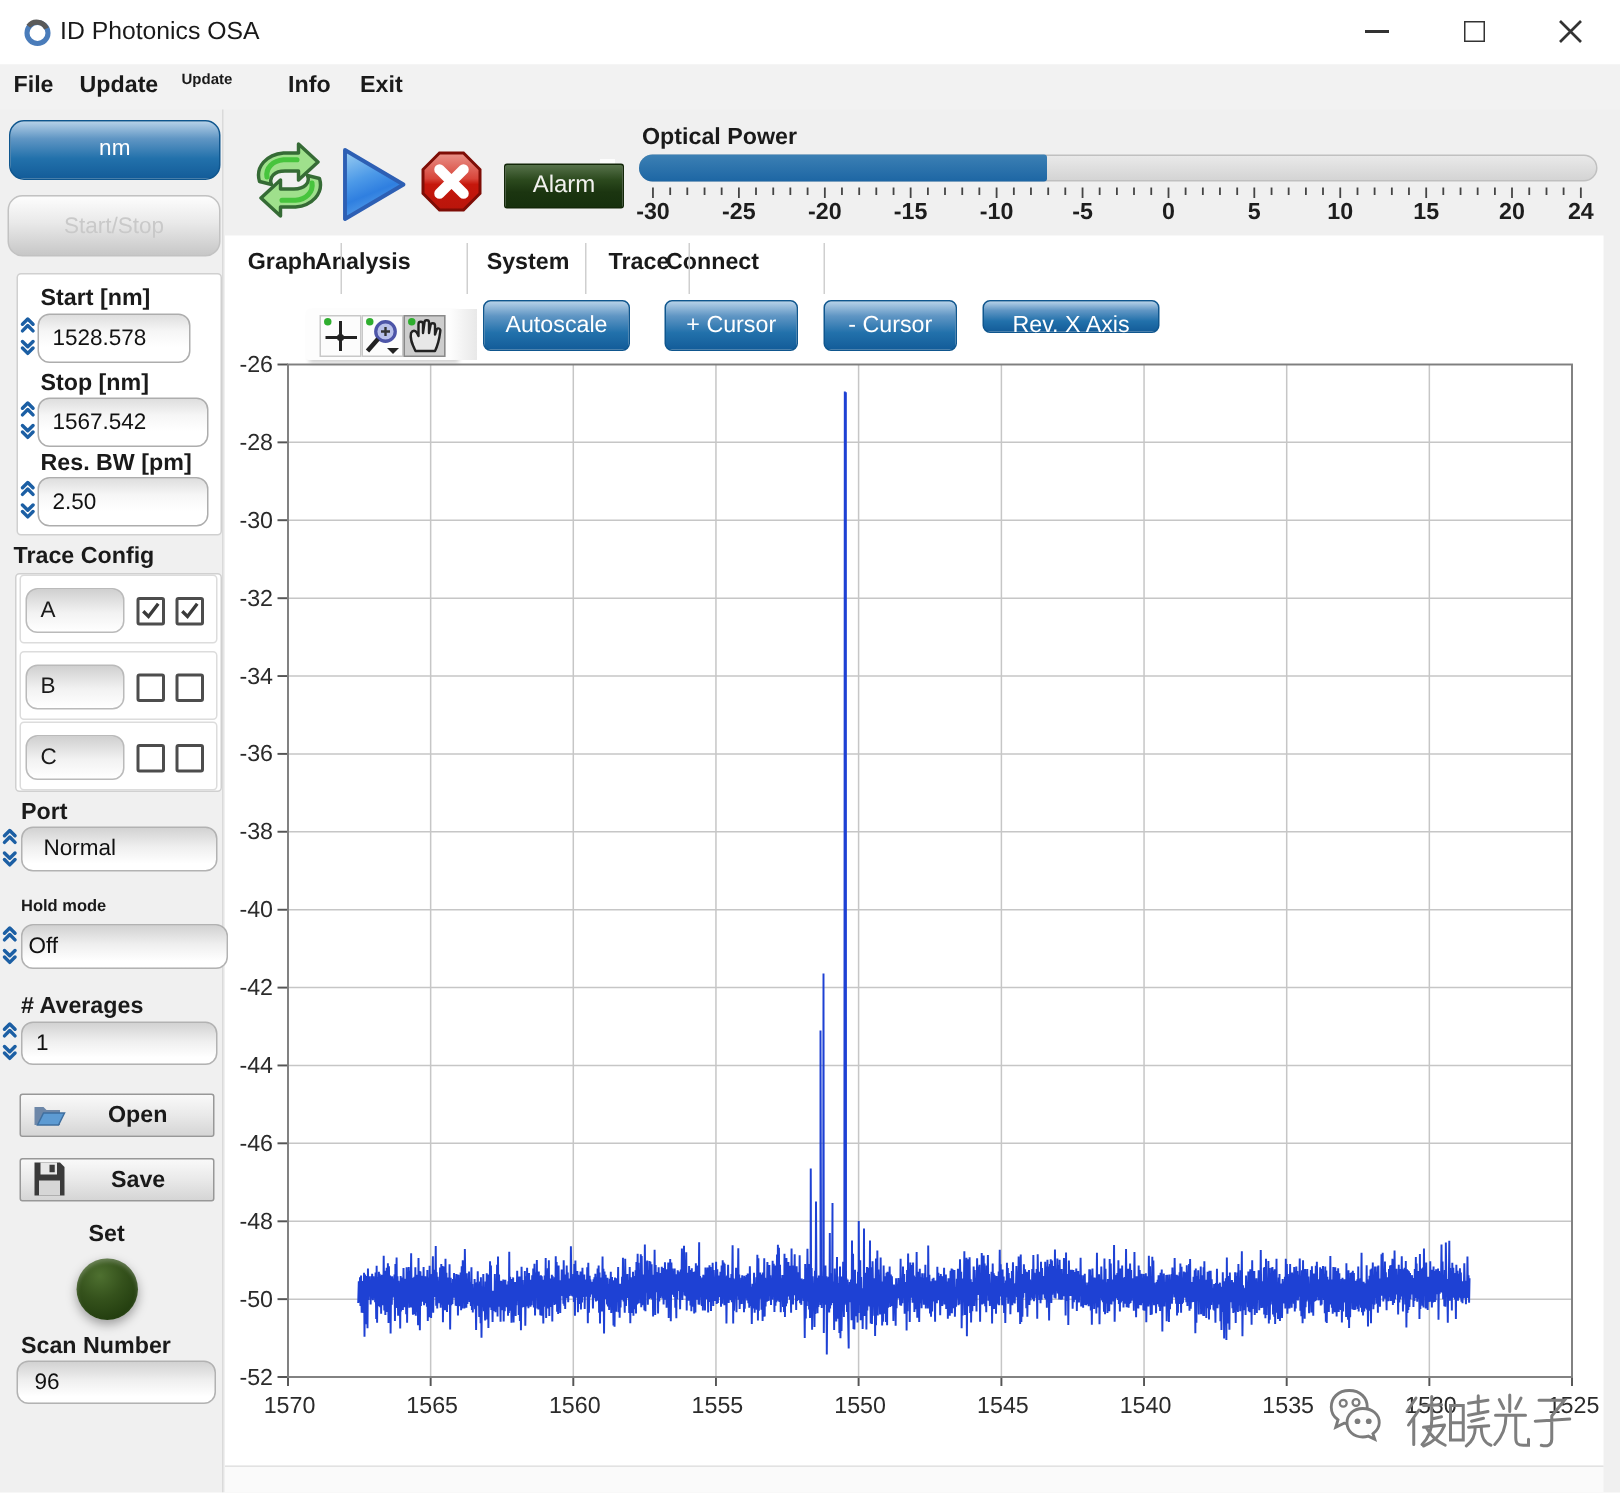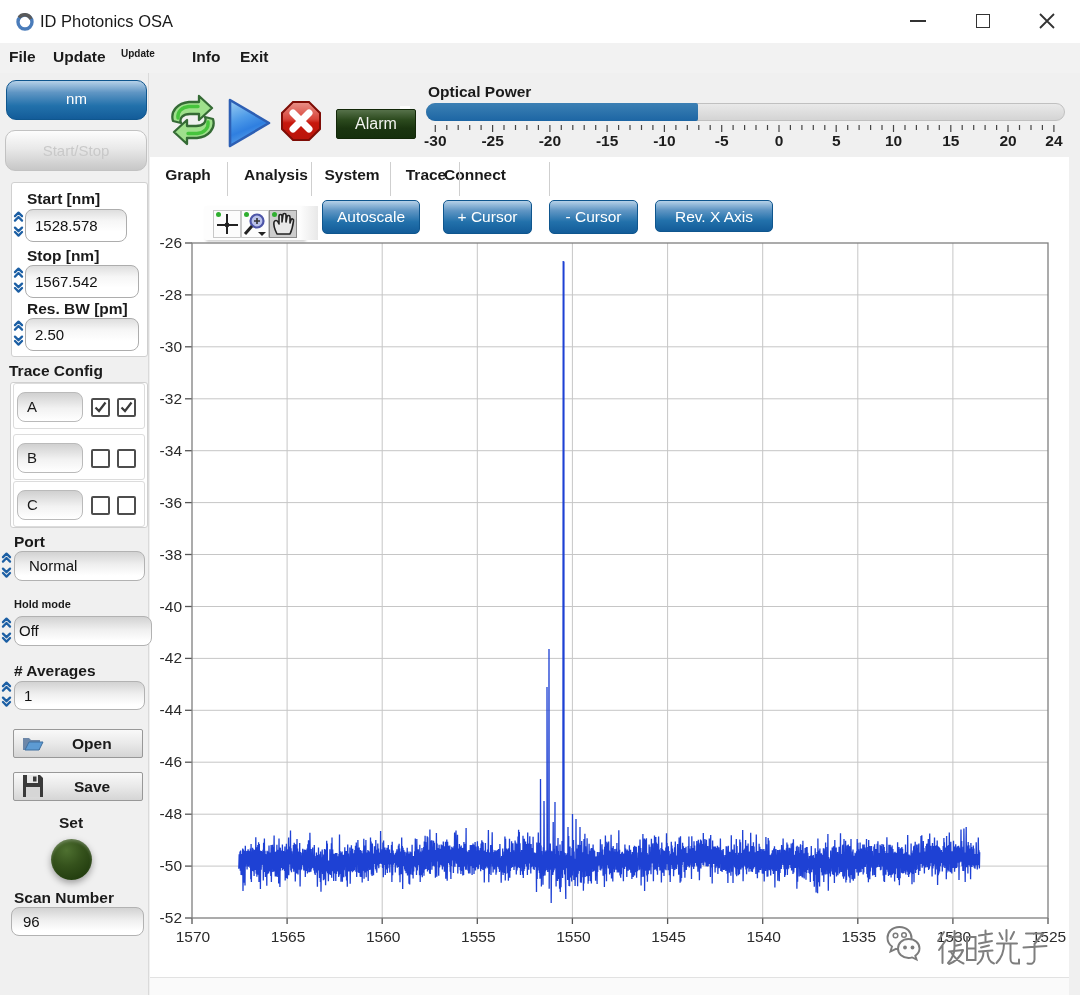--- a/index.html
+++ b/index.html
@@ -242,21 +242,21 @@
       <text x="301.7" y="13" text-anchor="middle">-5</text>
       <text x="359.0" y="13" text-anchor="middle">0</text>
       <text x="416.2" y="13" text-anchor="middle">5</text>
       <text x="473.5" y="13" text-anchor="middle">10</text>
       <text x="530.8" y="13" text-anchor="middle">15</text>
       <text x="588.0" y="13" text-anchor="middle">20</text>
       <text x="633.9" y="13" text-anchor="middle">24</text>
     </g>
   </svg>
 <div class="abs b" style="left:188px;top:166px;width:120px;margin-left:-60px;text-align:center;font-size:15.5px">Graph</div>
-<div class="abs b" style="left:270px;top:166px;width:132px;margin-left:-60px;text-align:center;font-size:15.5px">Analysis</div>
+<div class="abs b" style="left:270px;top:166px;width:132px;margin-left:-60px;text-align:left;font-size:15.5px">Analysis</div>
 <div class="abs b" style="left:352px;top:166px;width:120px;margin-left:-60px;text-align:center;font-size:15.5px">System</div>
 <div class="abs b" style="left:426px;top:166px;width:120px;margin-left:-60px;text-align:center;font-size:15.5px">Trace</div>
 <div class="abs b" style="left:504px;top:166px;width:120px;margin-left:-60px;text-align:left;font-size:15.5px">Connect</div>
 <div class="abs sep" style="left:227px;top:162px;height:34px"></div>
 <div class="abs sep" style="left:311px;top:162px;height:34px"></div>
 <div class="abs sep" style="left:390px;top:162px;height:34px"></div>
 <div class="abs sep" style="left:459px;top:162px;height:34px"></div>
 <div class="abs sep" style="left:549px;top:162px;height:34px"></div>
 <div class="abs" style="left:204px;top:206px;width:100px;height:34px;background:#fdfdfd;box-shadow:2px 2px 3px rgba(0,0,0,0.18);border-radius:2px"></div>
 <div class="abs" style="left:300px;top:206px;width:18px;height:34px;background:linear-gradient(90deg,#fdfdfd,#e8e8e8)"></div>
@@ -275,21 +275,21 @@
     <path d="M11 16 L4 24" stroke="#222" stroke-width="3"></path>
     <path d="M16 8 L16 14 M13 11 L19 11" stroke="#333" stroke-width="1.6"></path>
     <path d="M17 22 L25 22 L21 26 Z" fill="#222"></path>
   </svg>
 <svg class="abs" style="left:269px;top:210px" width="28" height="28" viewBox="0 0 28 28">
     <path d="M8 24 C6 20 4 16 5 12 C6 10 8 10 9 12 L10 14 L10 6 C10 4 13 4 13 6 L13 12 L14 5 C14 3 17 3 17 5 L17 12 L18 7 C18 5 21 5 21 7 L21 13 L22 10 C22.5 8 25 9 24.5 11 C24 15 23 20 21 24 Z" fill="#e8e8e8" stroke="#222" stroke-width="1.6" stroke-linejoin="round"></path>
   </svg>
 <div class="abs bluebtn" style="left:322px;top:200px;width:98px;height:34px;line-height:32px;font-size:15.5px">Autoscale</div>
 <div class="abs bluebtn" style="left:443px;top:200px;width:89px;height:34px;line-height:32px;font-size:15.5px">+ Cursor</div>
 <div class="abs bluebtn" style="left:549px;top:200px;width:89px;height:34px;line-height:32px;font-size:15.5px">- Cursor</div>
-<div class="abs bluebtn" style="left:655px;top:200px;width:118px;height:32px;line-height:32px;font-size:15.5px">Rev. X Axis</div>
+<div class="abs bluebtn" style="left:655px;top:200px;width:118px;height:22px;line-height:32px;font-size:15.5px">Rev. X Axis</div>
 <svg class="abs" style="left:150px;top:228px" width="930" height="760" viewBox="0 0 930 760">
     <g stroke="#c6c6c6" stroke-width="1">
       <line x1="137.1" y1="15.0" x2="137.1" y2="690.0"></line>
       <line x1="232.2" y1="15.0" x2="232.2" y2="690.0"></line>
       <line x1="327.3" y1="15.0" x2="327.3" y2="690.0"></line>
       <line x1="422.4" y1="15.0" x2="422.4" y2="690.0"></line>
       <line x1="517.6" y1="15.0" x2="517.6" y2="690.0"></line>
       <line x1="612.7" y1="15.0" x2="612.7" y2="690.0"></line>
       <line x1="707.8" y1="15.0" x2="707.8" y2="690.0"></line>
       <line x1="802.9" y1="15.0" x2="802.9" y2="690.0"></line>

